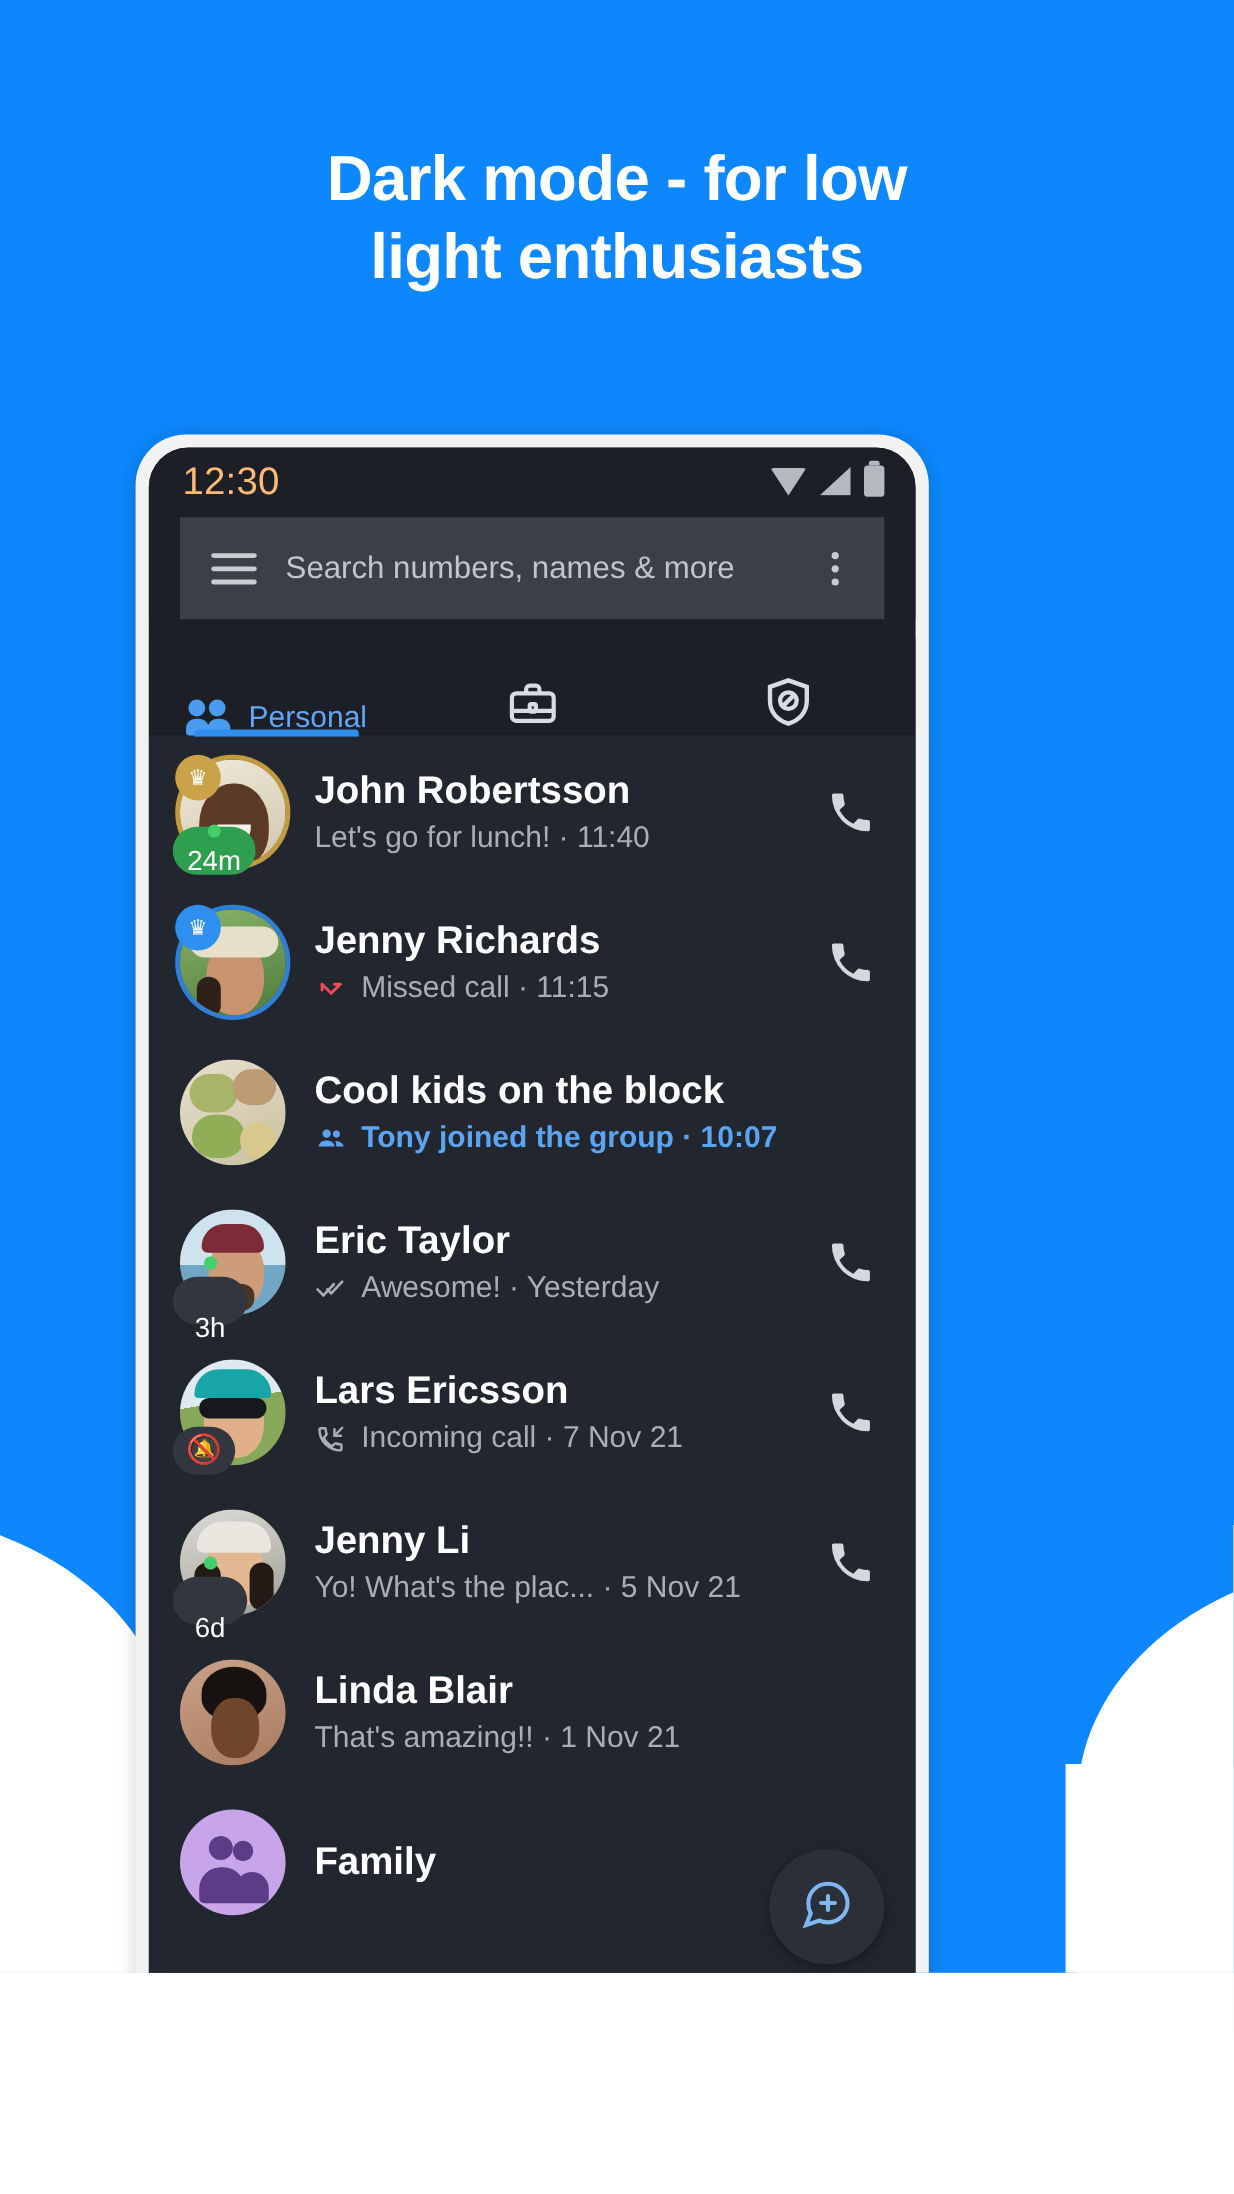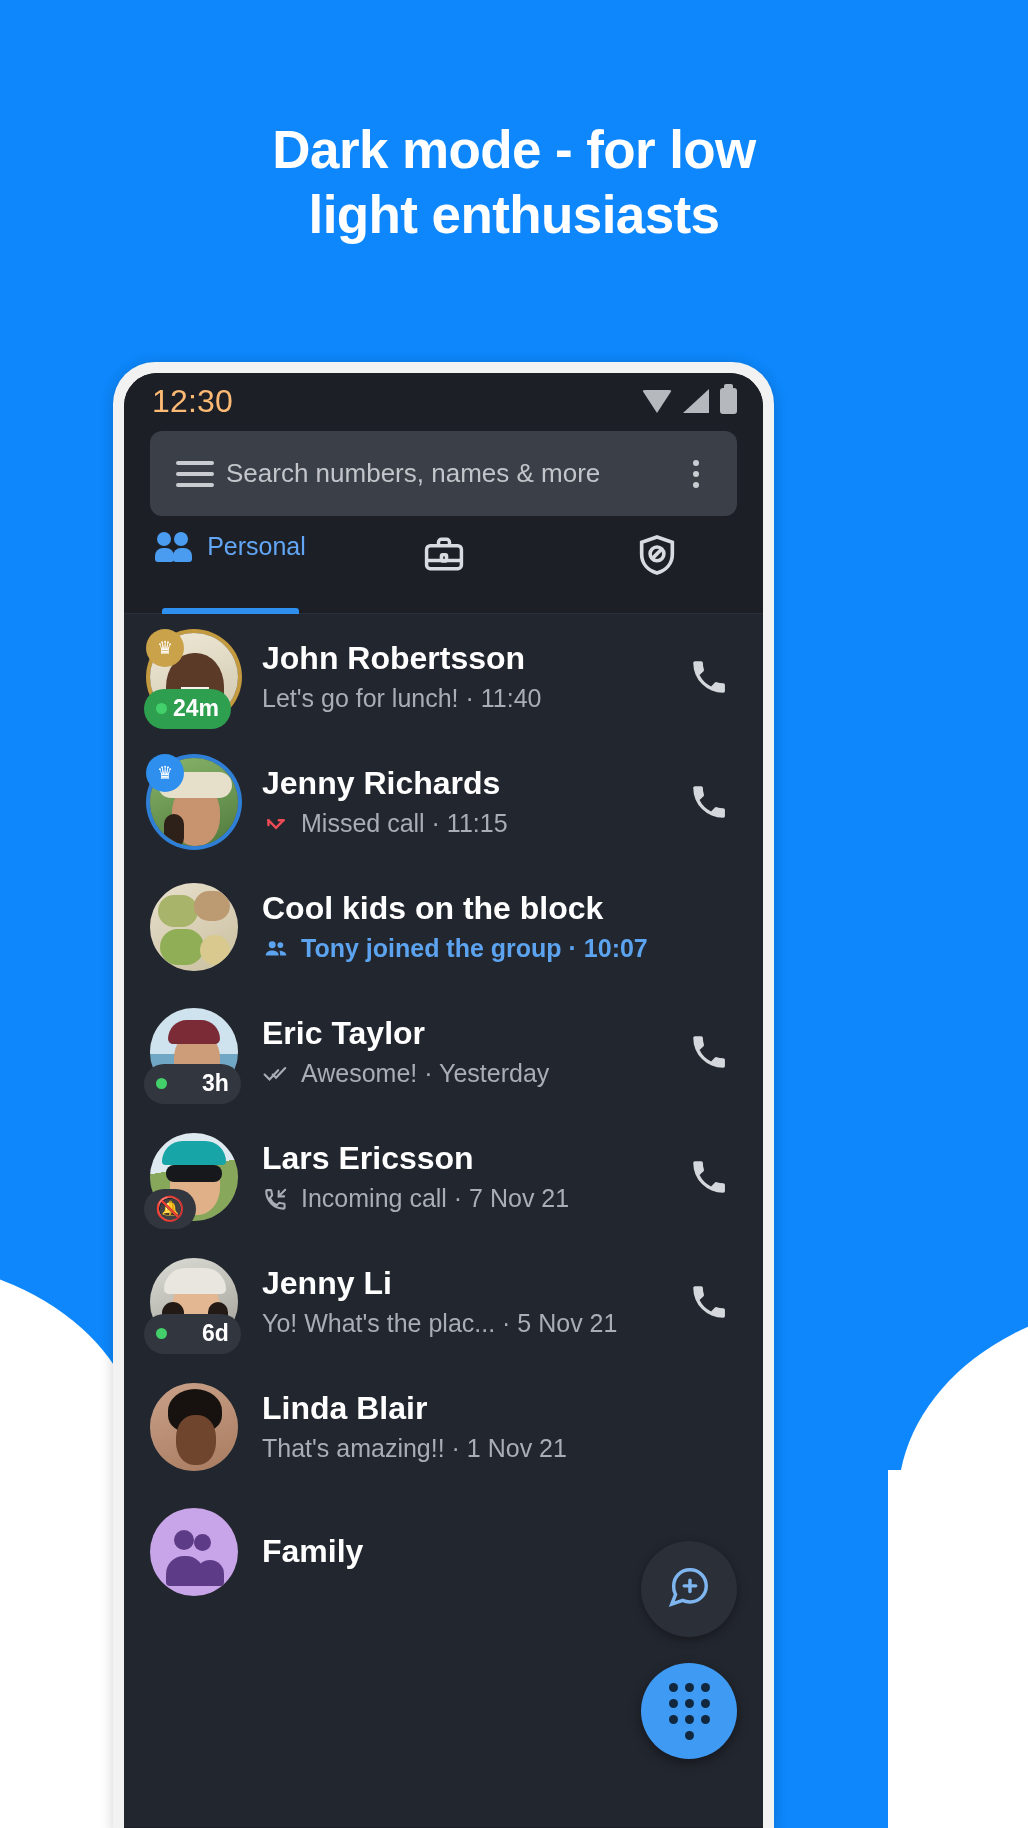--- a/index.html
+++ b/index.html
@@ -6,21 +6,21 @@
   html,body { width:1028px; height:1828px; }
   body {
     font-family:"Liberation Sans", sans-serif;
     background:#ffffff;
     overflow:hidden;
     position:relative;
   }
 
   
   .promo-bg{
-    position:absolute; left:0; top:0; width:1028px; height:1828px;
+    position:absolute; left:0; top:0; width:1028px; height:1644px;
     background:#0d87fb;
     overflow:hidden;
   }
   
   .wedge-left{
     position:absolute; left:-120px; top:1258px; width:260px; height:600px;
     background:#ffffff;
     border-top-right-radius:260px 190px;
   }
   .wedge-left2{
@@ -92,35 +92,35 @@
     width:17px;height:26px;background:#b5b8bd;border-radius:3px;position:relative;
   }
   .ic-battery::before{
     content:""; position:absolute; top:-4px; left:4px; width:9px; height:4px;
     background:#b5b8bd; border-radius:2px 2px 0 0;
   }
 
   
   .searchwrap{ padding:6px 26px 0 26px; background:#1c1f26; }
   .searchbar{
-    height:85px; background:#3b3f47; border-radius:12px;
-    display:flex; align-items:center; padding:0 24px 0 26px; gap:12px;
+    height:85px; background:#3b3f47; border-radius:0;
+    display:flex; align-items:center; padding:0 24px 0 26px; gap:24px;
   }
   .hamburger{ width:38px; display:flex; flex-direction:column; gap:7px; flex:0 0 auto; cursor:pointer;}
   .hamburger span{ display:block; height:4px; background:#c9ccd1; border-radius:2px; }
   .search-placeholder{ flex:1; color:#c2c5ca; font-size:26px; }
   .kebab{ width:34px; display:flex; flex-direction:column; align-items:center; gap:5px; flex:0 0 auto; cursor:pointer;}
   .kebab i{ width:6px;height:6px;border-radius:50%;background:#c9ccd1;display:block; }
 
   
   .tabs{
     display:flex; background:#1c1f26; height:82px; position:relative;
     margin-top:16px; border-bottom:1px solid #2b2f37;
   }
-  .tab{ flex:1; display:flex; align-items:flex-start; justify-content:center; gap:12px; cursor:pointer; position:relative;}
+  .tab{ flex:1; display:flex; align-items:flex-end; justify-content:center; gap:12px; cursor:pointer; position:relative;}
   .tab-label{ color:#62a6f5; font-size:25px; }
   .tab-underline{
     position:absolute; bottom:-1px; left:18%; width:64%; height:6px;
     background:#2f8fef; border-radius:3px 3px 0 0;
   }
   .people-icon{ width:40px;height:30px;position:relative;flex:0 0 auto;}
   .people-icon .h1,.people-icon .h2{ position:absolute;border-radius:50%;background:#4a9cf0; }
   .people-icon .h1{ width:14px;height:14px;left:2px;top:0; }
   .people-icon .h2{ width:14px;height:14px;left:19px;top:0; }
   .people-icon .b1,.people-icon .b2{ position:absolute;background:#4a9cf0; }
@@ -149,21 +149,21 @@
     display:flex;align-items:center;justify-content:center;
     font-size:18px; color:#fff; z-index:3;
   }
   .crown.gold{ background:#caa24a; }
   .crown.blue{ background:#2f8fef; }
 
   .badge{
     position:absolute; left:-6px; bottom:-8px;
     height:40px; min-width:62px; border-radius:20px;
     display:flex;align-items:center;justify-content:center;gap:6px;
-    padding:0 12px; font-size:23px; color:#fff; font-weight:bold; z-index:3;
+    padding:0 12px; font-size:23px; color:#fff; font-weight:normal; z-index:3;flex-direction:column;
   }
   .badge.green{ background:#2e9e4f; }
   .badge.dark{ background:#32363e;gap:35px; }
   .badge .dot{ width:11px;height:11px;border-radius:50%;background:#43d06a; flex:0 0 auto;}
   .badge.mute{ background:#32363e; min-width:52px; padding:0; }
   .badge.mute .bell{ color:#ef4b55; font-size:24px; }
 
   .rowtext{ flex:1; min-width:0; display:flex;flex-direction:column; gap:7px;}
   .rowname{ color:#ffffff; font-size:32px; font-weight:bold; white-space:nowrap; }
   .rowsub{ color:#a9aeb6; font-size:25px; display:flex; align-items:center; gap:9px; white-space:nowrap;}

